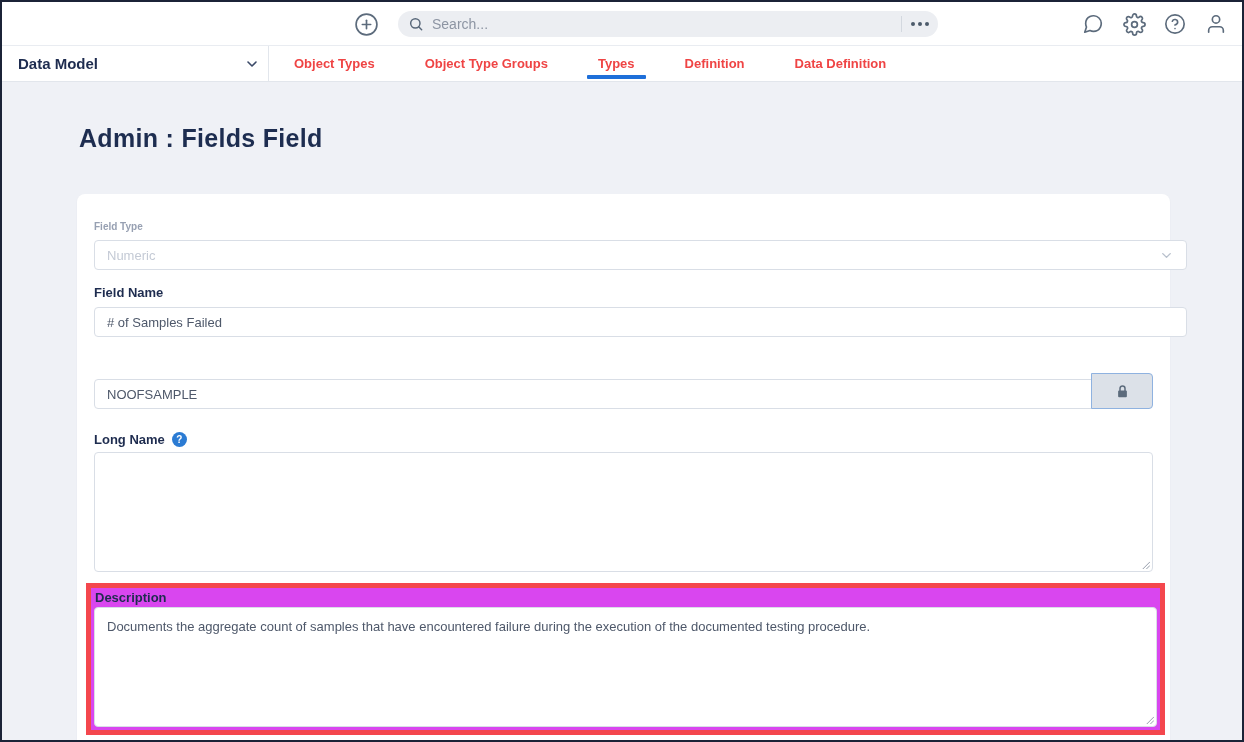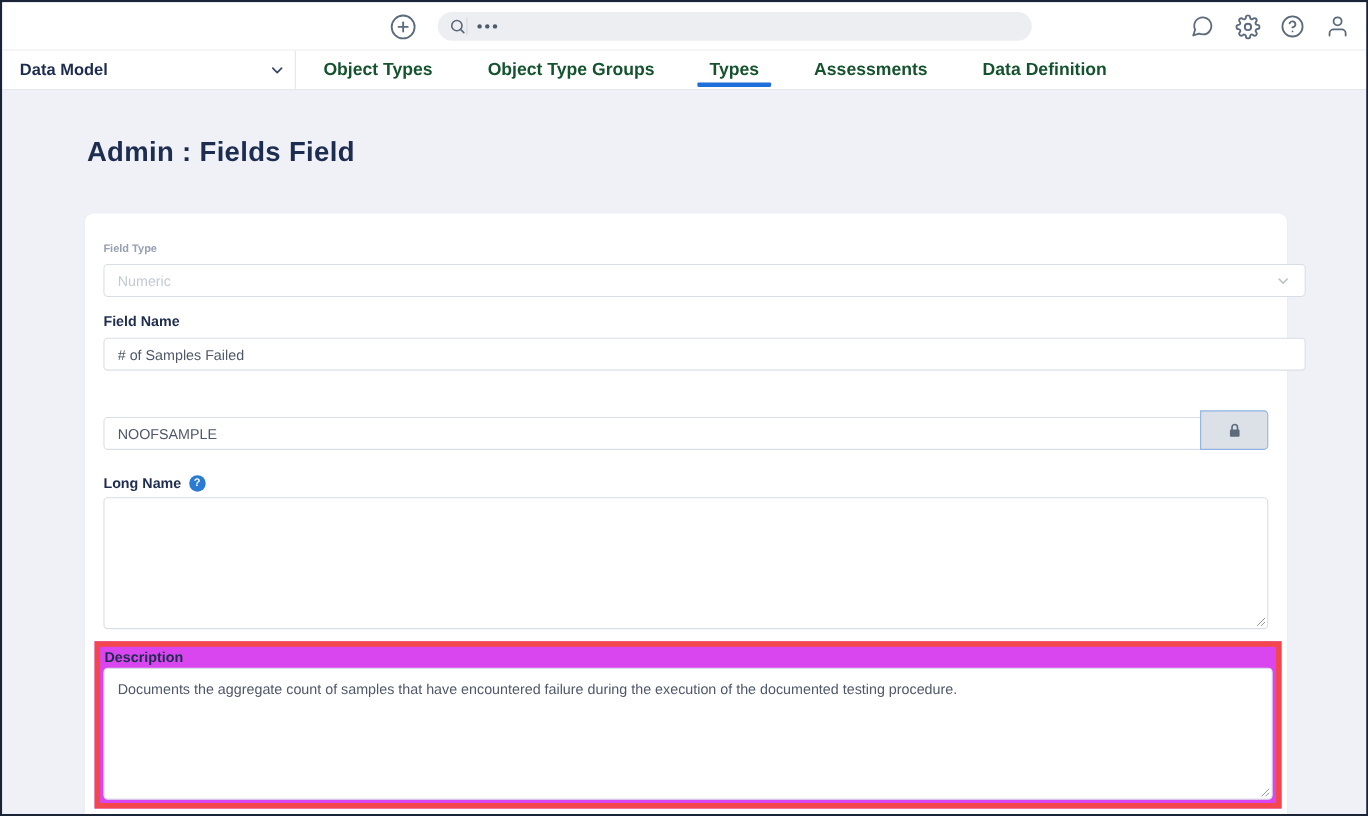--- a/index.html
+++ b/index.html
@@ -40,21 +40,21 @@
   }
   .module-select {
     width:267px; height:100%; display:flex; align-items:center; justify-content:space-between;
     padding:0 8px 0 16px; border-right:1px solid #e2e6ec; cursor:pointer;
   }
   .module-select .mod-label { font-size:15px; font-weight:bold; color:#1e2c4f; }
   .module-select .icon { color:#3b4a68; }
   .tabs { display:flex; height:100%; }
   .tab {
     position:relative; display:flex; align-items:center; padding:0 25px;
-    font-size:16px; font-weight:bold; color:#14532d; cursor:pointer; white-space:nowrap;
+    font-size:13px; font-weight:bold; color:#ef4444; cursor:pointer; white-space:nowrap;
   }
   .tab.active::after {
     content:""; position:absolute; left:14px; right:14px; bottom:2px; height:4px;
     background:#1e6fd9; border-radius:1px;
   }
   
   .content { position:absolute; left:0; top:80px; width:1240px; height:658px; background:#eff1f6; overflow:hidden; }
   .page-title {
     position:absolute; left:77px; top:42px;
     font-size:25px; font-weight:bold; color:#1d2d50; letter-spacing:0.3px;
@@ -107,20 +107,21 @@
         <line x1="8" y1="12" x2="16" y2="12"></line>
       </svg>
   </span>
   <div class="search-pill">
     <span class="icon mag">
       <svg width="16" height="16" viewBox="0 0 24 24" fill="none" stroke="currentColor" stroke-width="2.2" stroke-linecap="round">
           <circle cx="11" cy="11" r="7"></circle>
           <line x1="20.5" y1="20.5" x2="16" y2="16"></line>
         </svg>
     </span>
+    <input type="text" placeholder="Search..." style="">
     <span class="pill-divider"></span>
     <span class="more-seg">
       <span class="dot"></span>
         <span class="dot"></span>
         <span class="dot"></span>
     </span>
   </div>
   <div class="top-icons">
     <span class="icon">
       <svg width="22" height="22" viewBox="0 0 24 24" fill="none" stroke="currentColor" stroke-width="1.8" stroke-linecap="round" stroke-linejoin="round">
@@ -155,21 +156,21 @@
     <span class="icon">
       <svg width="16" height="16" viewBox="0 0 24 24" fill="none" stroke="currentColor" stroke-width="2.4" stroke-linecap="round" stroke-linejoin="round">
           <polyline points="6 9 12 15 18 9"></polyline>
         </svg>
     </span>
   </div>
   <div class="tabs">
     <div class="tab">Object Types</div>
     <div class="tab">Object Type Groups</div>
     <div class="tab active">Types</div>
-    <div class="tab">Assessments</div>
+    <div class="tab">Definition</div>
     <div class="tab">Data Definition</div>
   </div>
 </div>
 
 <div class="content">
   <div class="page-title">Admin : Fields Field</div>
 
   <div class="card">
 
     <div class="fld" style="top:22px;">

